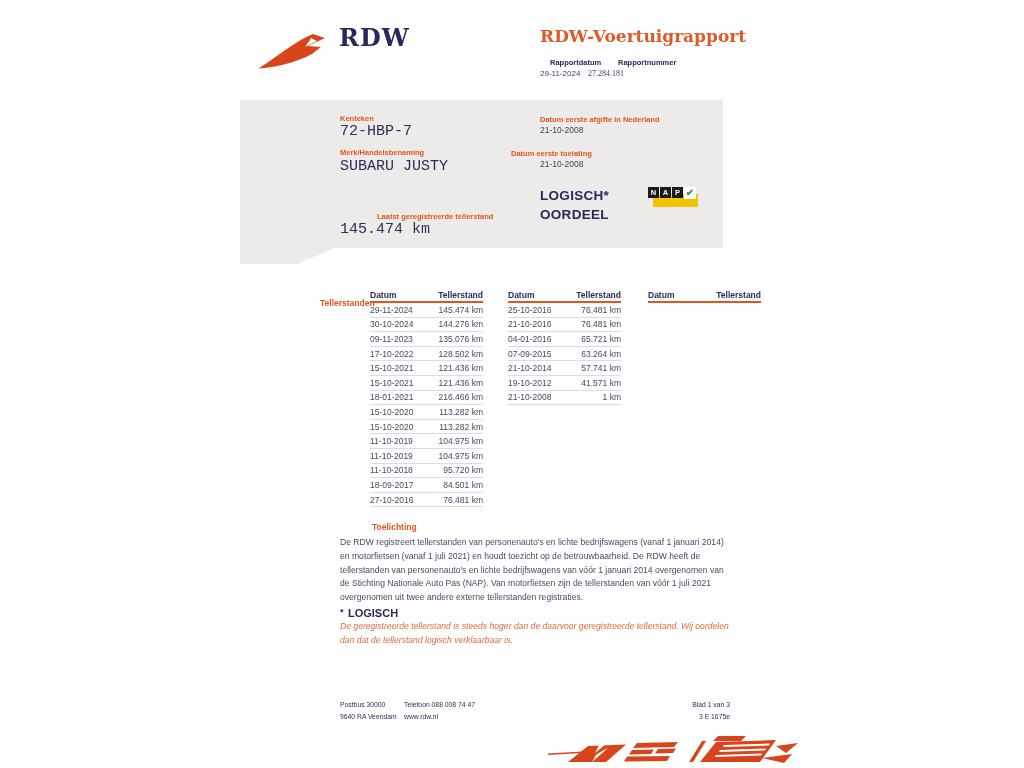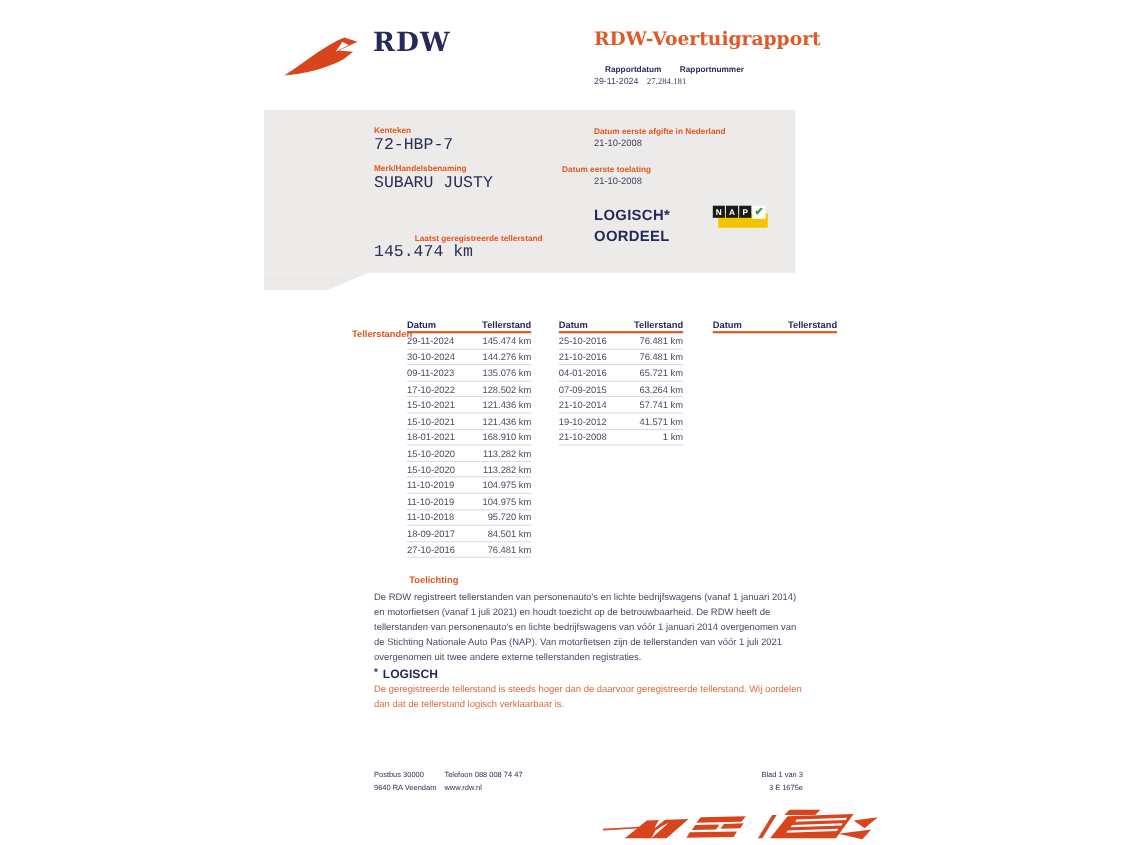--- a/index.html
+++ b/index.html
@@ -114,21 +114,21 @@
     <div class="mt-row">
       <span>15-10-2021</span>
       <span>121.436 km</span>
     </div>
     <div class="mt-row">
       <span>15-10-2021</span>
       <span>121.436 km</span>
     </div>
     <div class="mt-row">
       <span>18-01-2021</span>
-      <span>168.910 km</span>
+      <span>216.466 km</span>
     </div>
     <div class="mt-row">
       <span>15-10-2020</span>
       <span>113.282 km</span>
     </div>
     <div class="mt-row">
       <span>15-10-2020</span>
       <span>113.282 km</span>
     </div>
     <div class="mt-row">
@@ -192,21 +192,21 @@
       <span>Tellerstand</span>
     </div>
   </div>
 
 <div class="abs section-title" style="left:340px; top:522px;margin-left:32px;">Toelichting</div>
 <div class="abs para" style="left:340px; top:536px;">De RDW registreert tellerstanden van personenauto's en lichte bedrijfswagens (vanaf 1 januari 2014) en motorfietsen (vanaf 1 juli 2021) en houdt toezicht op de betrouwbaarheid. De RDW heeft de tellerstanden van personenauto's en lichte bedrijfswagens van vóór 1 januari 2014 overgenomen van de Stichting Nationale Auto Pas (NAP). Van motorfietsen zijn de tellerstanden van vóór 1 juli 2021 overgenomen uit twee andere externe tellerstanden registraties.</div>
 <div class="abs" style="left:340px; top:603px;">
   <span class="logisch-head" style="font-size:9px; vertical-align:2px;">*</span>
   <span class="logisch-head">LOGISCH</span>
 </div>
-<div class="abs para para-orange" style="left:340px; top:620px;">De geregistreerde tellerstand is steeds hoger dan de daarvoor geregistreerde tellerstand. Wij oordelen dan dat de tellerstand logisch verklaarbaar is.</div>
+<div class="abs para para-orange" style="left:340px; top:620px;font-style:italic;">De geregistreerde tellerstand is steeds hoger dan de daarvoor geregistreerde tellerstand. Wij oordelen dan dat de tellerstand logisch verklaarbaar is.</div>
 
 <div class="abs foot" style="left:340px; top:701px;">Postbus 30000</div>
 <div class="abs foot" style="left:340px; top:713px;">9640 RA Veendam</div>
 <div class="abs foot" style="left:404px; top:701px;">Telefoon 088 008 74 47</div>
 <div class="abs foot" style="left:404px; top:713px;">www.rdw.nl</div>
 <div class="abs foot foot-right" style="left:650px; top:701px;">Blad 1 van 3</div>
 <div class="abs foot foot-right" style="left:650px; top:713px;">3 E 1675e</div>
 
 <svg class="abs" style="left:548px; top:736px;" width="252" height="32" viewBox="0 0 252 32">
   <g fill="#D8451C">

